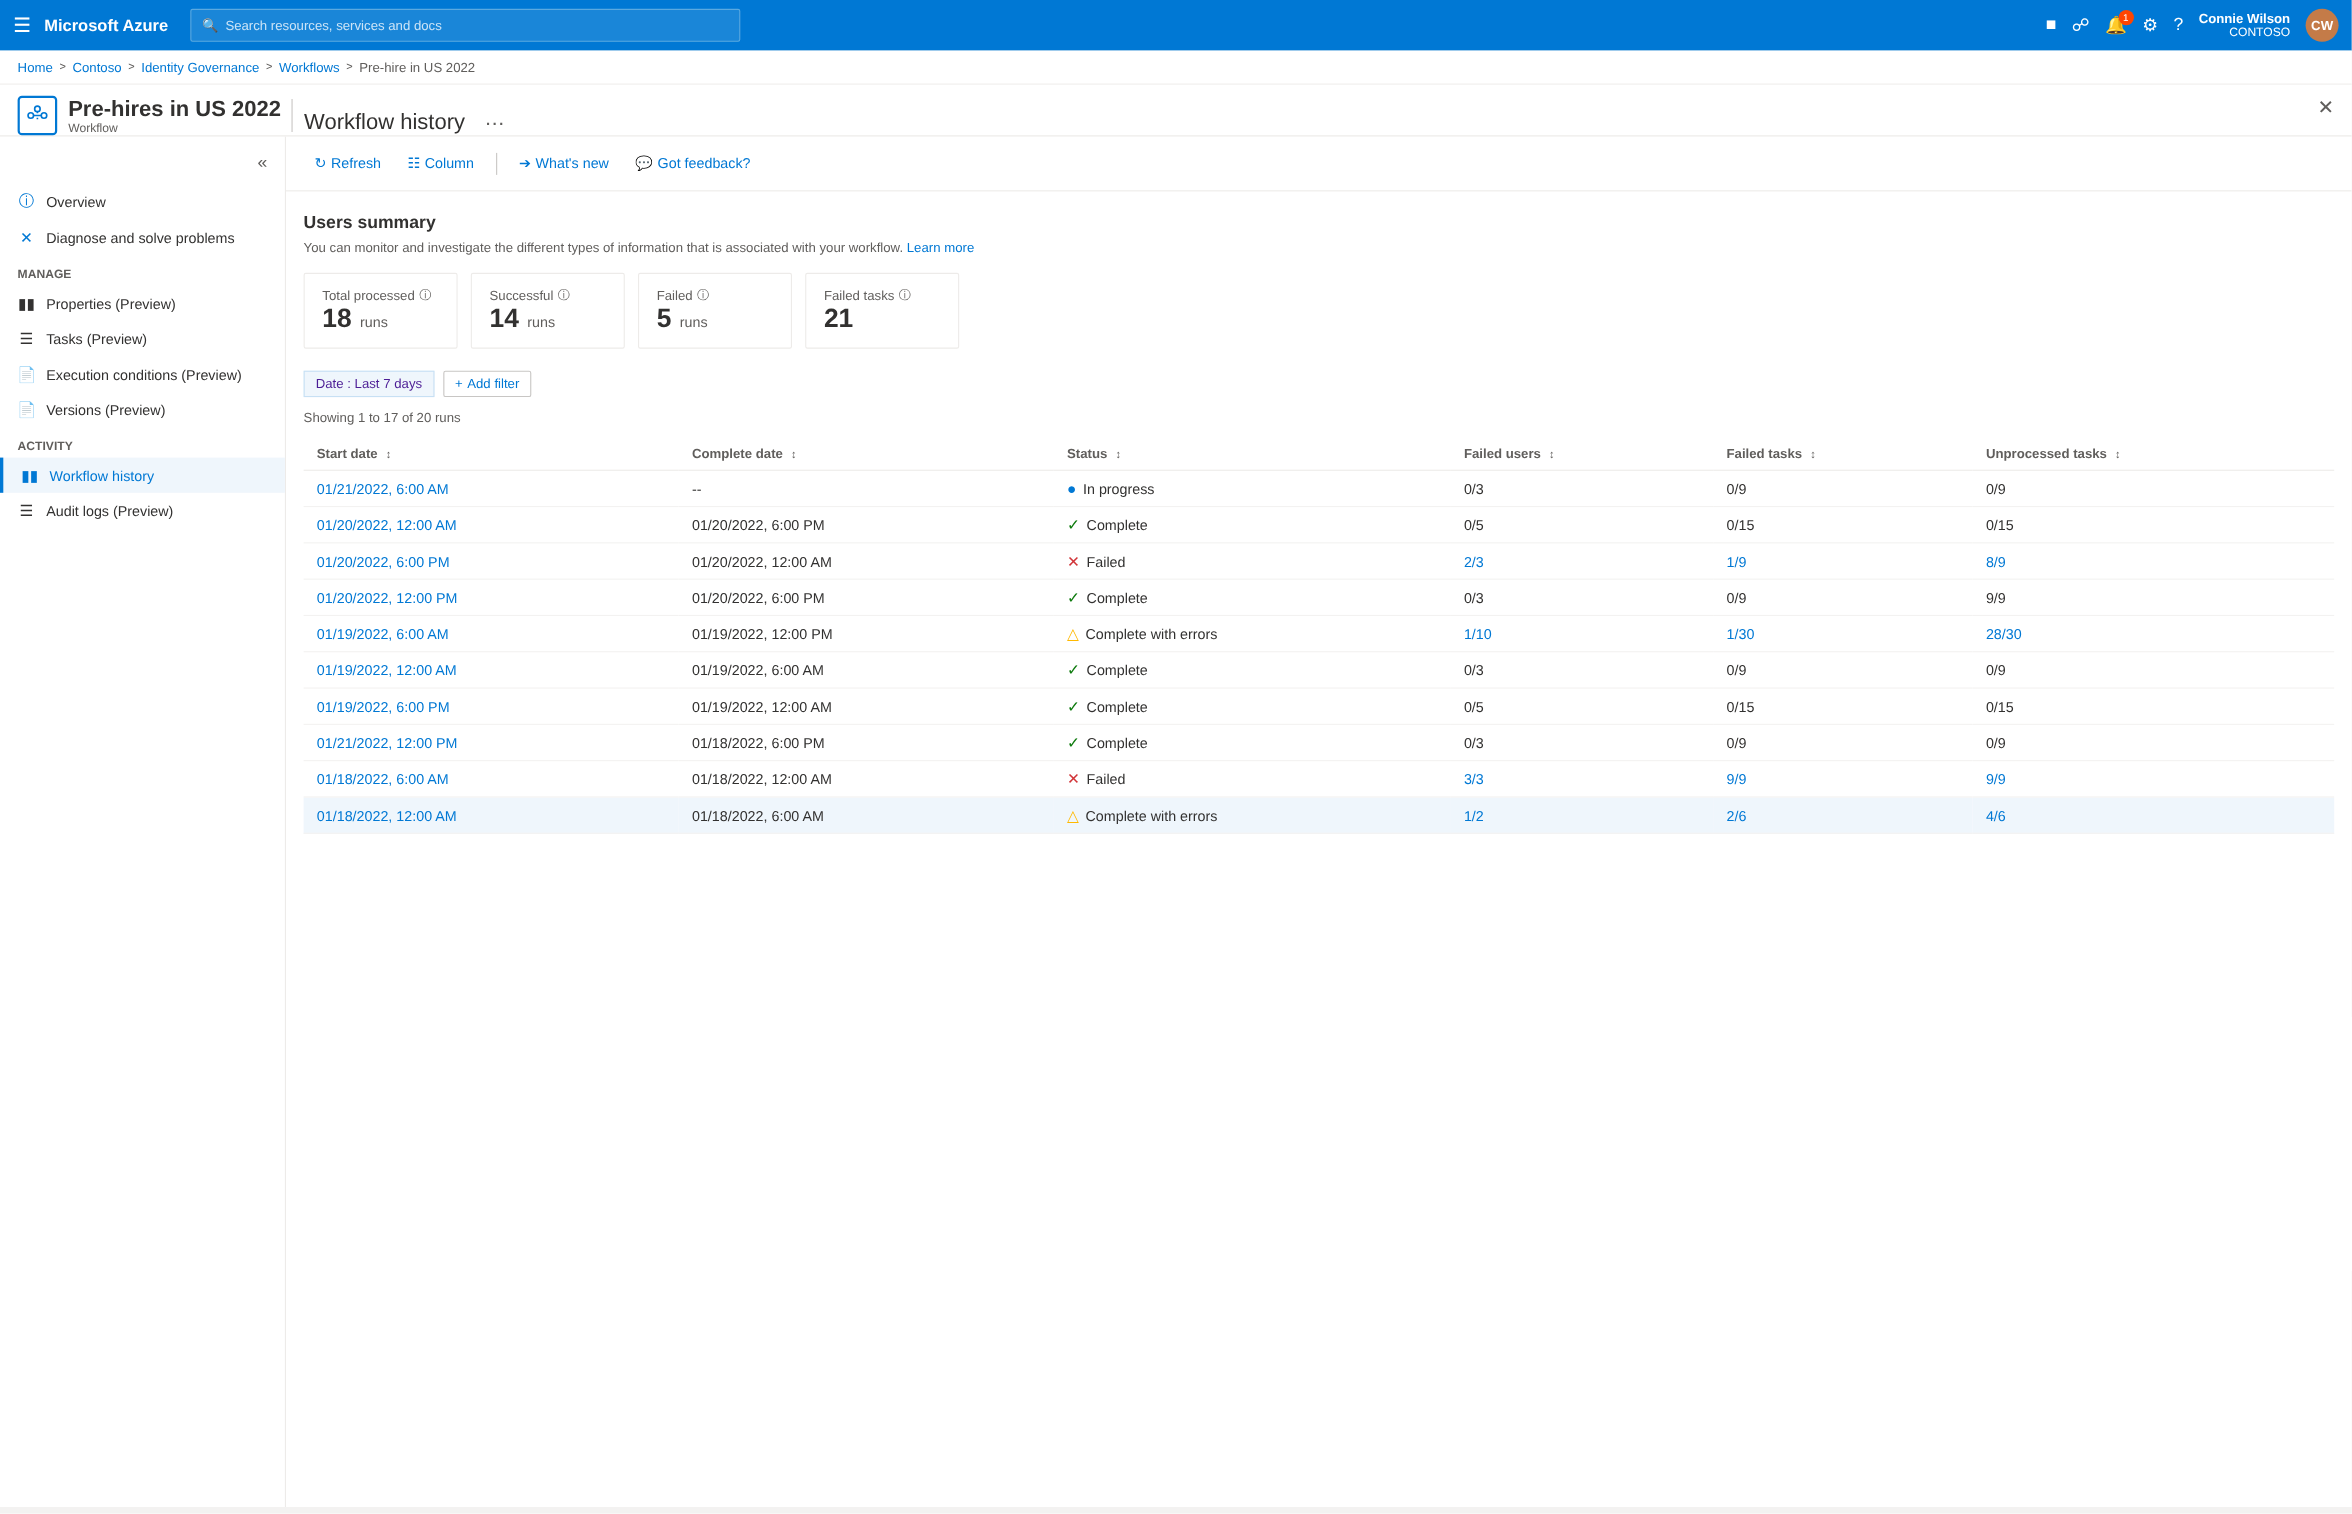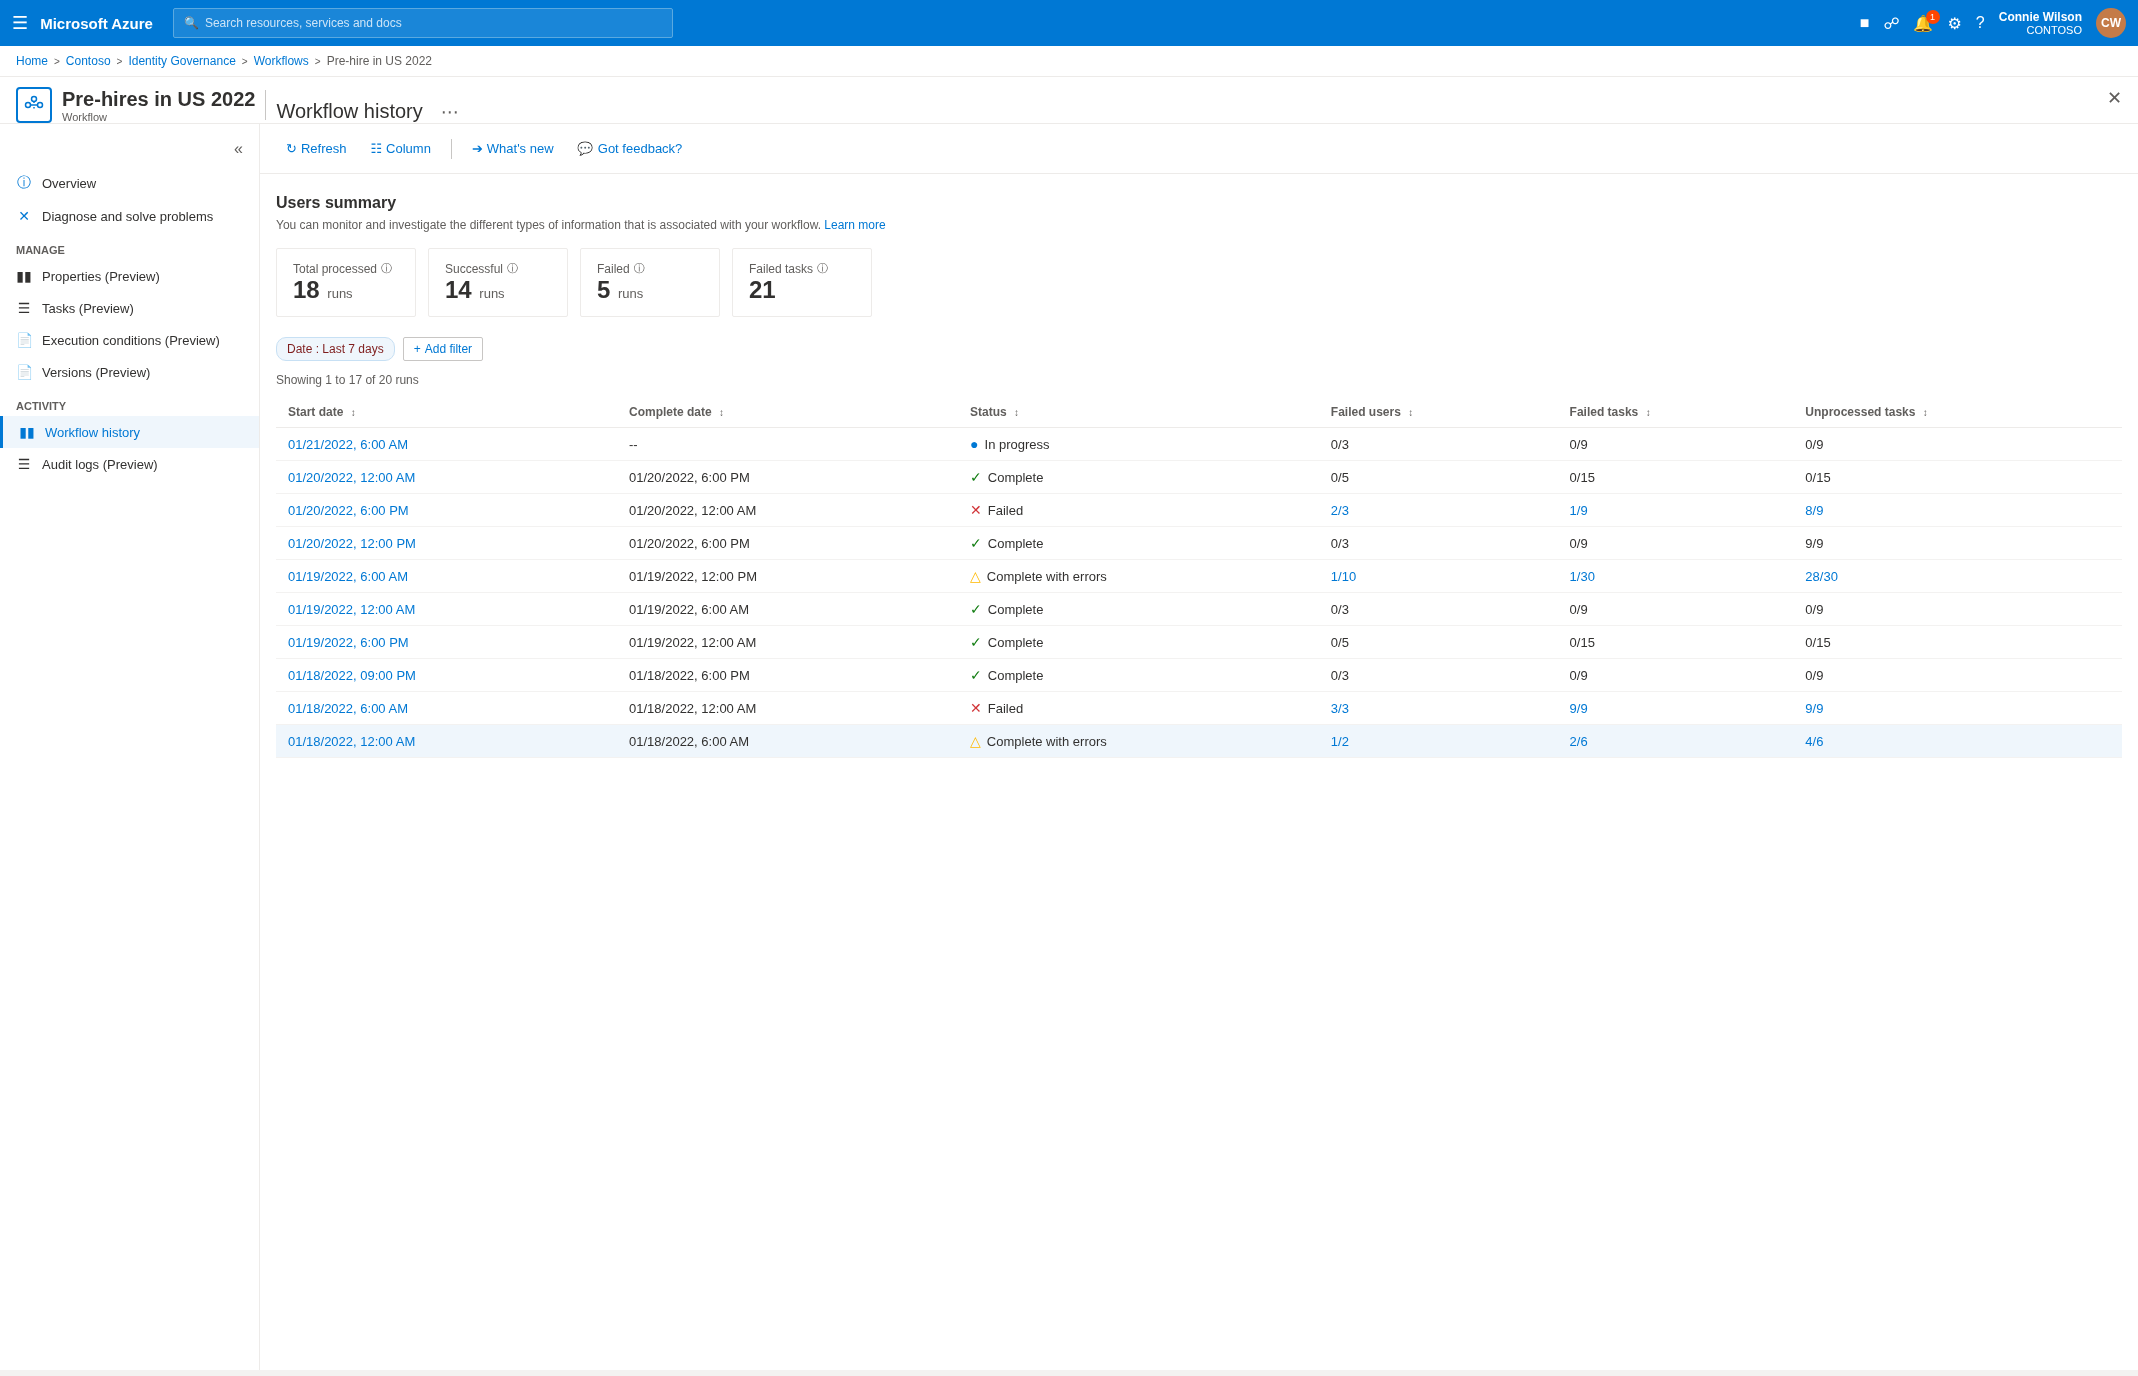--- a/index.html
+++ b/index.html
@@ -157,24 +157,24 @@
       min-width: 140px;
     }
     .stat-card .stat-label { font-size: 12px; color: #605e5c; display: flex; align-items: center; gap: 4px; }
     .stat-card .stat-unit { font-size: 13px; color: #605e5c; margin-left: 4px; }
 
     
     .filter-bar { display: flex; align-items: center; gap: 8px; margin-bottom: 12px; }
     .filter-chip {
       background: #eff6fc;
       border: 1px solid #c7e0f4;
-      border-radius: 10px;
+      border-radius: 0;
       padding: 4px 10px;
       font-size: 12px;
-      color: #7f1d1d;
+      color: #4c1d95;
     }
     .add-filter-btn {
       display: flex; align-items: center; gap: 4px;
       border: 1px solid #c8c6c4;
       background: white;
       padding: 4px 10px;
       font-size: 12px;
       color: #0078d4;
       cursor: pointer;
       border-radius: 2px;
@@ -488,21 +488,21 @@
       <div class="status-badge">
         <span style="color:#107c10;font-size:14px;">✓</span>
         <span>Complete</span>
       </div>
     </td>
     <td>0/5</td>
     <td>0/15</td>
     <td>0/15</td>
   </tr>
             <tr>
-    <td><span class="link-cell">01/18/2022, 09:00 PM</span></td>
+    <td><span class="link-cell">01/21/2022, 12:00 PM</span></td>
     <td>01/18/2022, 6:00 PM</td>
     <td>
       <div class="status-badge">
         <span style="color:#107c10;font-size:14px;">✓</span>
         <span>Complete</span>
       </div>
     </td>
     <td>0/3</td>
     <td>0/9</td>
     <td>0/9</td>

